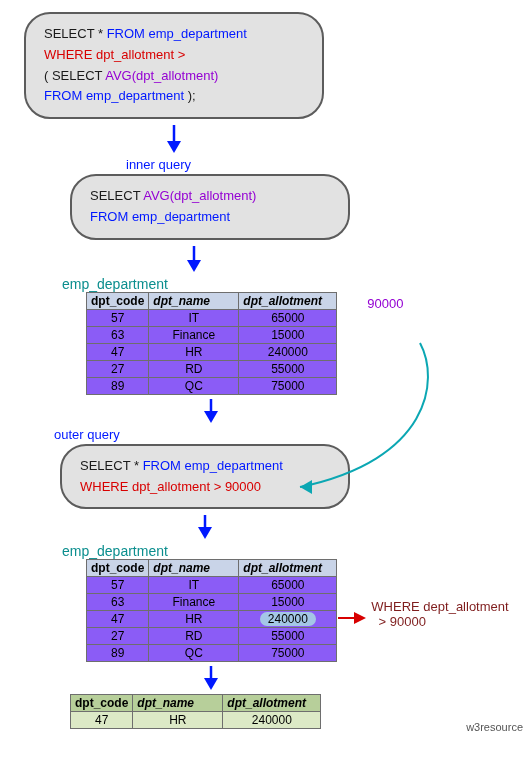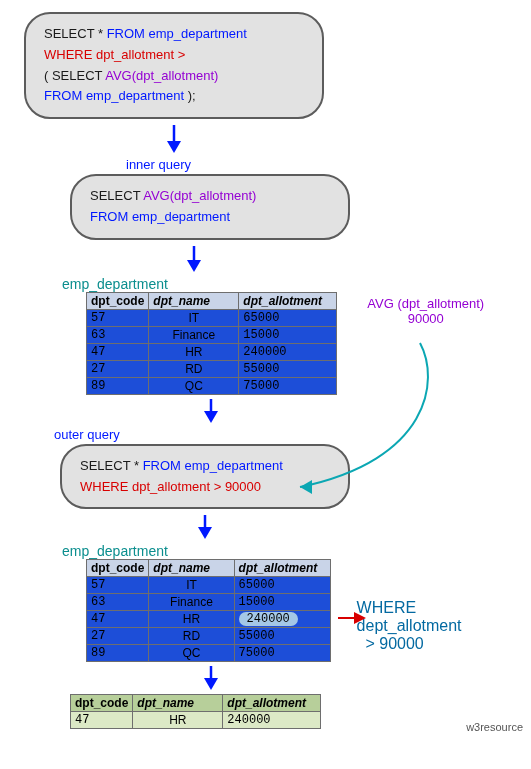--- a/index.html
+++ b/index.html
@@ -21,43 +21,43 @@
     font-family: Arial, Helvetica, sans-serif;
     font-size: 13px;
   }
   .kw-black { color: #1a1a1a; }
   .kw-blue  { color: #0018ff; }
   .kw-red   { color: #d80000; }
   .kw-purple{ color: #9400d3; }
   .label-blue { color: #0018ff; font-size: 13px; }
   .label-teal { color: #0b8e8e; font-size: 14px; }
   .label-purple { color: #9400d3; font-size: 13px; text-align:center; }
-  .label-red { color: #0369a1; font-size: 16px; }
+  .label-red { color: #7f1d1d; font-size: 13px; margin-left: 8px; }
 
   .arrow-down {
     display:flex; justify-content:center; margin:4px auto 4px auto;
   }
   .arrow-down svg { display:block; }
 
   table.data {
     border-collapse: collapse;
     font-size: 12px;
-    background:#1d4ed8;
+    background:#8b5cf6;
   }
   table.data th, table.data td {
     border: 1px solid #6e6e6e;
     padding: 1px 4px;
     height: 17px;
   }
   table.data th {
     background: #c9d4e8;
     font-weight: bold;
     text-align: left;
   }
-  table.data td.num { text-align: left; font-family: Liberation Mono, monospace; }
+  table.data td.num { text-align: center; }
   table.data td.txt { text-align: center; }
   table.result th { background: #b7cf9a; }
   table.result td { background: #dce9c6; }
 
   .col-code { width: 62px; }
   .col-name { width: 90px; font-style: italic; }
   .col-allot{ width: 98px; font-style: italic; }
 
   .highlight-cell { background:#a4c7e6; border-radius: 9px; }
   .row-flex { display:flex; align-items:flex-start; }
@@ -138,21 +138,20 @@
           <td class="num">55000</td>
         </tr>
     <tr>
           <td class="num">89</td>
           <td class="txt">QC</td>
           <td class="num">75000</td>
         </tr>
   </tbody>
     </table>
   <div style="margin-left:30px; margin-top:4px;">
-    <div class="label-purple">AVG (dpt_allotment)</div>
     <div class="label-purple">90000</div>
   </div>
 </div>
 
 <svg class="curve-svg" style="left:0; top:0;" width="531" height="520">
   <path d="M 420 343 C 440 380, 430 460, 300 487" stroke="#0ba7b3" stroke-width="2" fill="none"></path>
   <polygon points="300,487 312,480 312,494" fill="#0ba7b3"></polygon>
 </svg>
 
 <div class="arrow-down" style="width:250px; margin-left:76px; margin-top:2px;">

